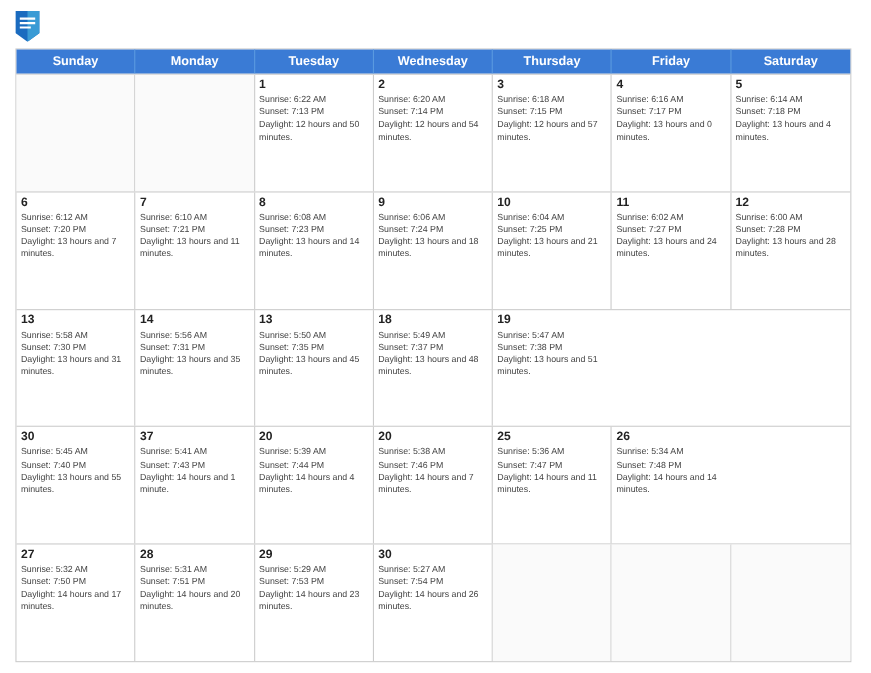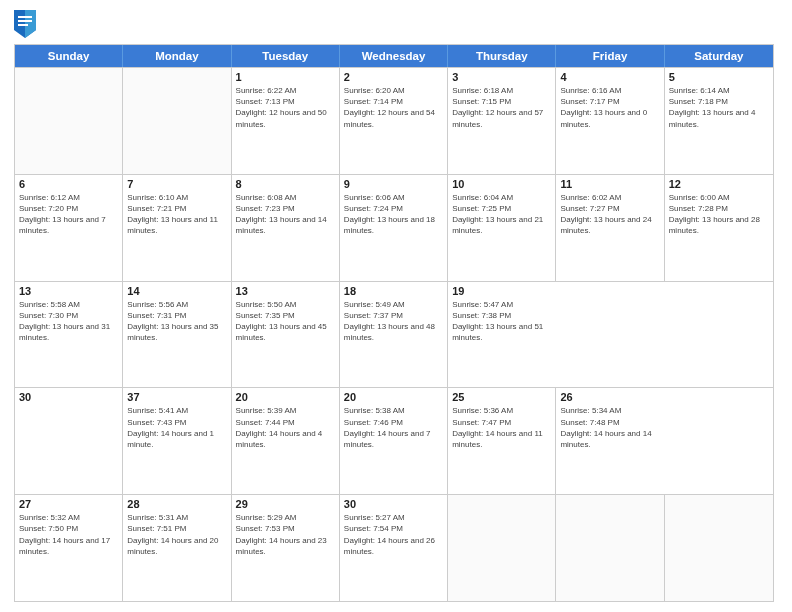--- a/index.html
+++ b/index.html
@@ -213,20 +213,21 @@
             <div class="cell-info">Sunrise: 5:49 AM<br>Sunset: 7:37 PM<br>Daylight: 13 hours and 48 minutes.</div>
           </div>
           <div class="cal-cell">
             <span class="cell-date">19</span>
             <div class="cell-info">Sunrise: 5:47 AM<br>Sunset: 7:38 PM<br>Daylight: 13 hours and 51 minutes.</div>
           </div>
         </div>
         <div class="cal-week">
           <div class="cal-cell">
             <span class="cell-date">30</span>
+            <div class="cell-info">Sunrise: 5:45 AM<br>Sunset: 7:40 PM<br>Daylight: 13 hours and 55 minutes.</div>
           </div>
           <div class="cal-cell">
             <span class="cell-date">37</span>
             <div class="cell-info">Sunrise: 5:41 AM<br>Sunset: 7:43 PM<br>Daylight: 14 hours and 1 minute.</div>
           </div>
           <div class="cal-cell">
             <span class="cell-date">20</span>
             <div class="cell-info">Sunrise: 5:39 AM<br>Sunset: 7:44 PM<br>Daylight: 14 hours and 4 minutes.</div>
           </div>
           <div class="cal-cell">

